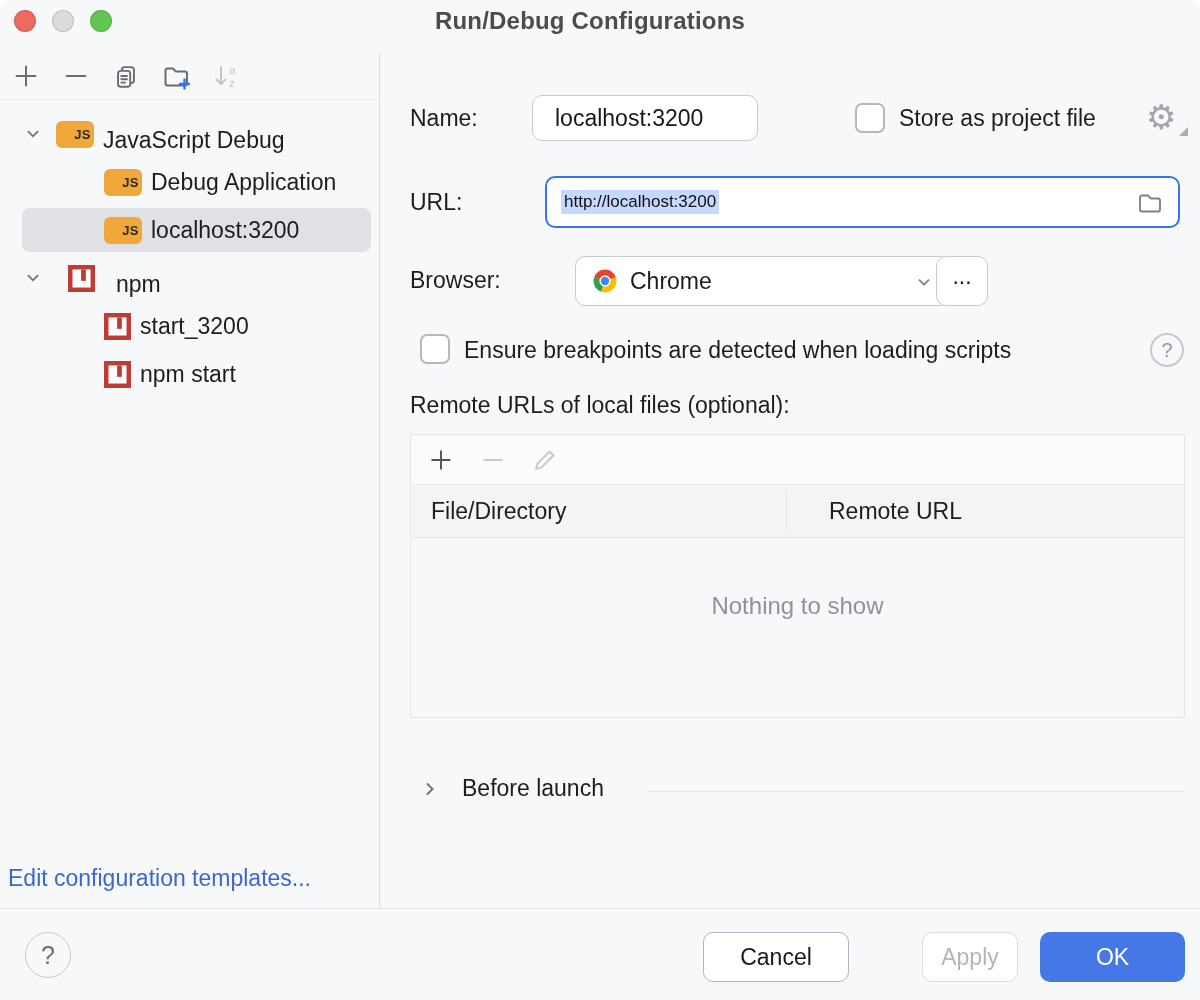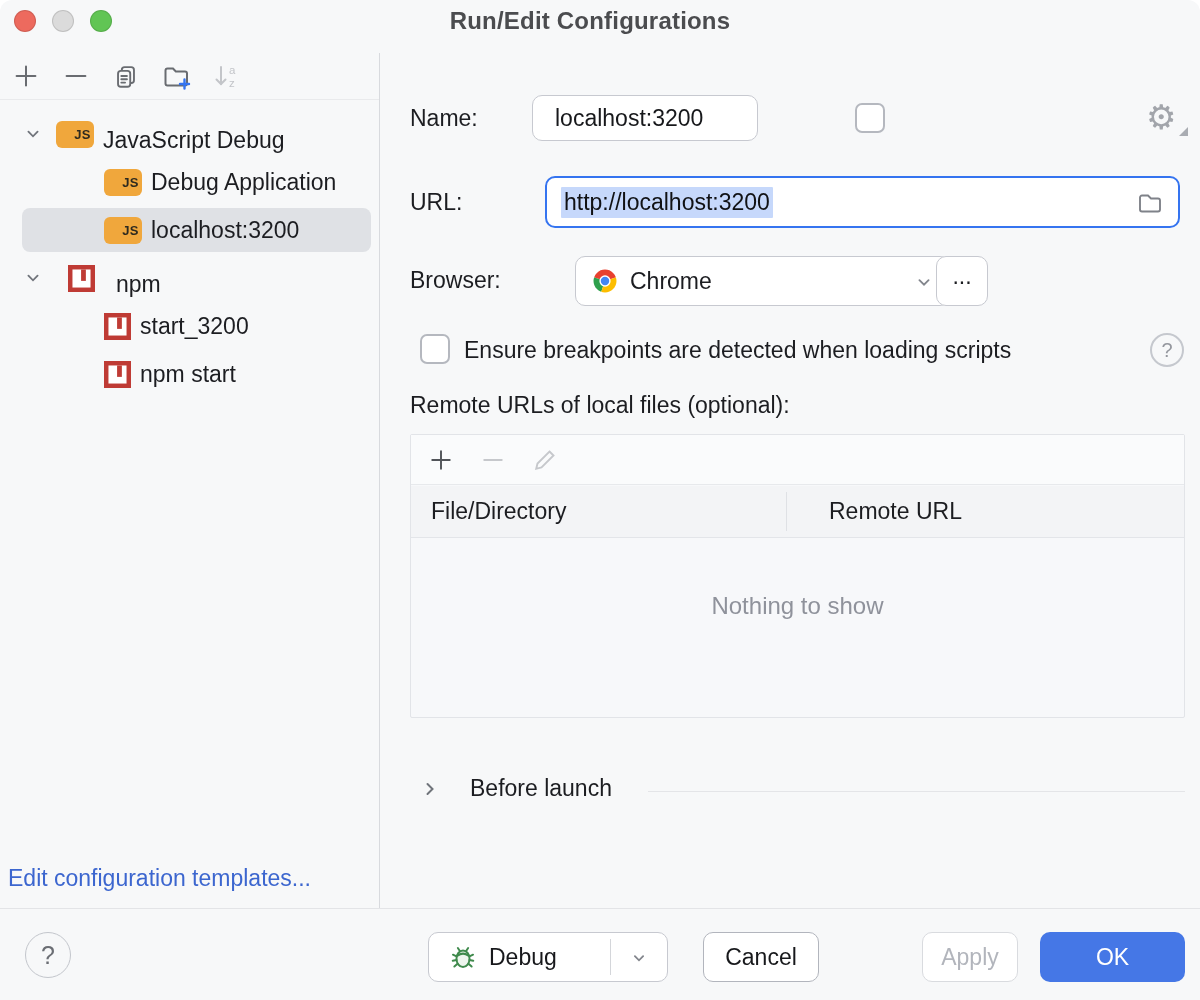--- a/index.html
+++ b/index.html
@@ -68,21 +68,21 @@
   }
   .gear-wrap { position:absolute; left:766px; top:44px; width:40px; height:42px; cursor:pointer; }
   .gear-glyph { font-family:"DejaVu Sans", sans-serif; font-size:34px; color:#a2a5ab; line-height:40px; }
   .gear-tri { position:absolute; right:-2px; bottom:3px; width:0; height:0;
     border-left:9px solid transparent; border-bottom:9px solid #a9acb2; }
   .url-field {
     position:absolute; left:165px; top:123px; width:635px; height:52px;
     background:#fff; border:2px solid #3574f0; border-radius:10px;
     display:flex; align-items:center; padding-left:14px; cursor:text;
   }
-  .url-selection { font-size:23px; color:#101114; background:#c6d8fb; padding:2px 3px; border-radius:1px; white-space:nowrap; }
+  .url-selection { font-size:17px; color:#101114; background:#c6d8fb; padding:2px 3px; border-radius:1px; white-space:nowrap; }
   .url-folder { position:absolute; right:14px; top:11px; width:28px; height:28px; cursor:pointer; }
   .select-box {
     position:absolute; left:165px; top:203px; width:375px; height:50px;
     background:#fff; border:1px solid #c7c9d0; border-radius:10px;
     display:flex; align-items:center; padding-left:16px; cursor:pointer;margin-left:30px;
   }
   .select-box .chevron { position:absolute; right:14px; top:14px; }
   .select-label { font-size:23px; margin-left:12px; }
   .dots-btn {
     position:absolute; left:556px; top:203px; width:52px; height:50px;
@@ -112,54 +112,54 @@
   .th-divider { position:absolute; left:375px; top:6px; bottom:6px; width:1px; background:#dfe1e5; }
   .th1 { padding-left:20px; width:375px; }
   .th2 { padding-left:43px; }
   .table-body {
     position:absolute; left:0; right:0; top:104px; bottom:0;
     display:flex; align-items:center; justify-content:center; padding-bottom:44px;
   }
   .empty-text { font-size:24px; color:#8f929b; }
   
   .before-row { position:absolute; left:38px; top:722px; display:flex; align-items:center; cursor:pointer; }
-  .before-label { font-size:23px; margin-left:28px; white-space:nowrap; }
+  .before-label { font-size:23px; margin-left:20px; white-space:nowrap; }
   .before-line { position:absolute; left:268px; top:738px; width:537px; height:1px; background:#e4e5e8; }
   
   .footer { position:absolute; left:0; right:0; bottom:0; height:92px; border-top:1px solid #e3e4e7; background:#f7f8f9; }
   .footer-help {
     position:absolute; left:25px; top:23px; width:46px; height:46px; border-radius:50%;
     border:1.5px solid #c3c6cc; color:#6b6e74; font-size:25px;
     display:flex; align-items:center; justify-content:center; cursor:pointer;
   }
   .btn {
     position:absolute; top:23px; height:50px; border-radius:10px; background:#fff;
     border:1px solid #c7c9d0; font-size:23px; color:#17181b;
     display:flex; align-items:center; justify-content:center; cursor:pointer;
     font-family:"Liberation Sans", sans-serif;
   }
   .btn-debug { left:428px; width:240px; justify-content:flex-start; padding-left:20px; }
   .btn-debug .split-divider { position:absolute; right:56px; top:6px; bottom:6px; width:1px; background:#d4d6da; }
   .btn-debug .chevron { position:absolute; right:17px; top:14px; }
   .btn-debug .bug { margin-right:12px; }
-  .btn-cancel { left:703px; width:116px; border-color:#b2b5bd; }
+  .btn-cancel { left:703px; width:146px; border-color:#b2b5bd; }
   .btn-apply { left:922px; width:96px; border-color:#d9dbdf; color:#b2b5bc; cursor:default; }
   .btn-ok { left:1040px; width:145px; background:#4577e6; border:none; color:#fff; }
 </style>
 </head>
 <body>
 
 <div class="window">
 
   <div class="traffic">
     <div class="tl red"></div>
     <div class="tl gray"></div>
     <div class="tl green"></div>
   </div>
-  <div class="dialog-title">Run/Edit Configurations</div>
+  <div class="dialog-title">Run/Debug Configurations</div>
 
   <div class="sidebar">
     <div class="side-toolbar">
       <div class="tb-btn">
         <svg width="30" height="30" viewBox="0 0 32 32" fill="none" stroke="#696c71" stroke-width="2.2" stroke-linecap="round">
             <path d="M16 6 V26 M6 16 H26"></path>
           </svg>
       </div>
       <div class="tb-btn">
         <svg width="30" height="30" viewBox="0 0 32 32" fill="none" stroke="#696c71" stroke-width="2.2" stroke-linecap="round">
@@ -238,20 +238,21 @@
 
     <div class="edit-link">Edit configuration templates...</div>
   </div>
 
   <div class="main">
 
     <div class="flabel" style="left:30px; top:50px;">Name:</div>
     <input class="text-input" value="localhost:3200" style="">
 
     <div class="checkbox" style="left:475px; top:50px;"></div>
+    <div class="flabel" style="left:519px; top:50px;">Store as project file</div>
     <div class="gear-wrap">
       <span class="gear-glyph">⚙</span>
       <span class="gear-tri"></span>
     </div>
 
     <div class="flabel" style="left:30px; top:134px;">URL:</div>
     <div class="url-field">
       <span class="url-selection">http://localhost:3200</span>
       <div class="url-folder">
         <svg width="28" height="28" viewBox="0 0 28 28" fill="none" stroke="#7f8289" stroke-width="1.9">
@@ -327,33 +328,19 @@
       <span class="before-label">Before launch</span>
     </div>
     <div class="before-line"></div>
   </div>
 
   <div class="footer">
     <div class="footer-help">
       <span>?</span>
     </div>
 
-    <div class="btn btn-debug">
-      <svg class="bug" width="28" height="28" viewBox="0 0 24 24" fill="none" stroke="#3f8a4c" stroke-width="1.7" stroke-linecap="round">
-        <ellipse cx="12" cy="13.5" rx="5.6" ry="7" fill="#edf5ed"></ellipse>
-        <path d="M7.3 10.8 q4.7 -3.4 9.4 0"></path>
-        <path d="M9.3 6.9 L7.6 4.3 M14.7 6.9 L16.4 4.3"></path>
-        <path d="M6.4 11.5 L3.4 10 M6.4 14.5 L3.2 15.2 M7.3 17.8 L4.6 20.2"></path>
-        <path d="M17.6 11.5 L20.6 10 M17.6 14.5 L20.8 15.2 M16.7 17.8 L19.4 20.2"></path>
-      </svg>
-      <span>Debug</span>
-      <div class="split-divider"></div>
-      <svg class="chevron" width="22" height="22" viewBox="0 0 24 24" fill="none" stroke="#82858c" stroke-width="2" stroke-linecap="round">
-          <path d="M7.5 10 L12 14.5 L16.5 10"></path>
-        </svg>
-    </div>
 
     <div class="btn btn-cancel">Cancel</div>
     <div class="btn btn-ok">OK</div>
     <div class="btn btn-apply">Apply</div>
   </div>
 
 </div>
 
 </body></html>

